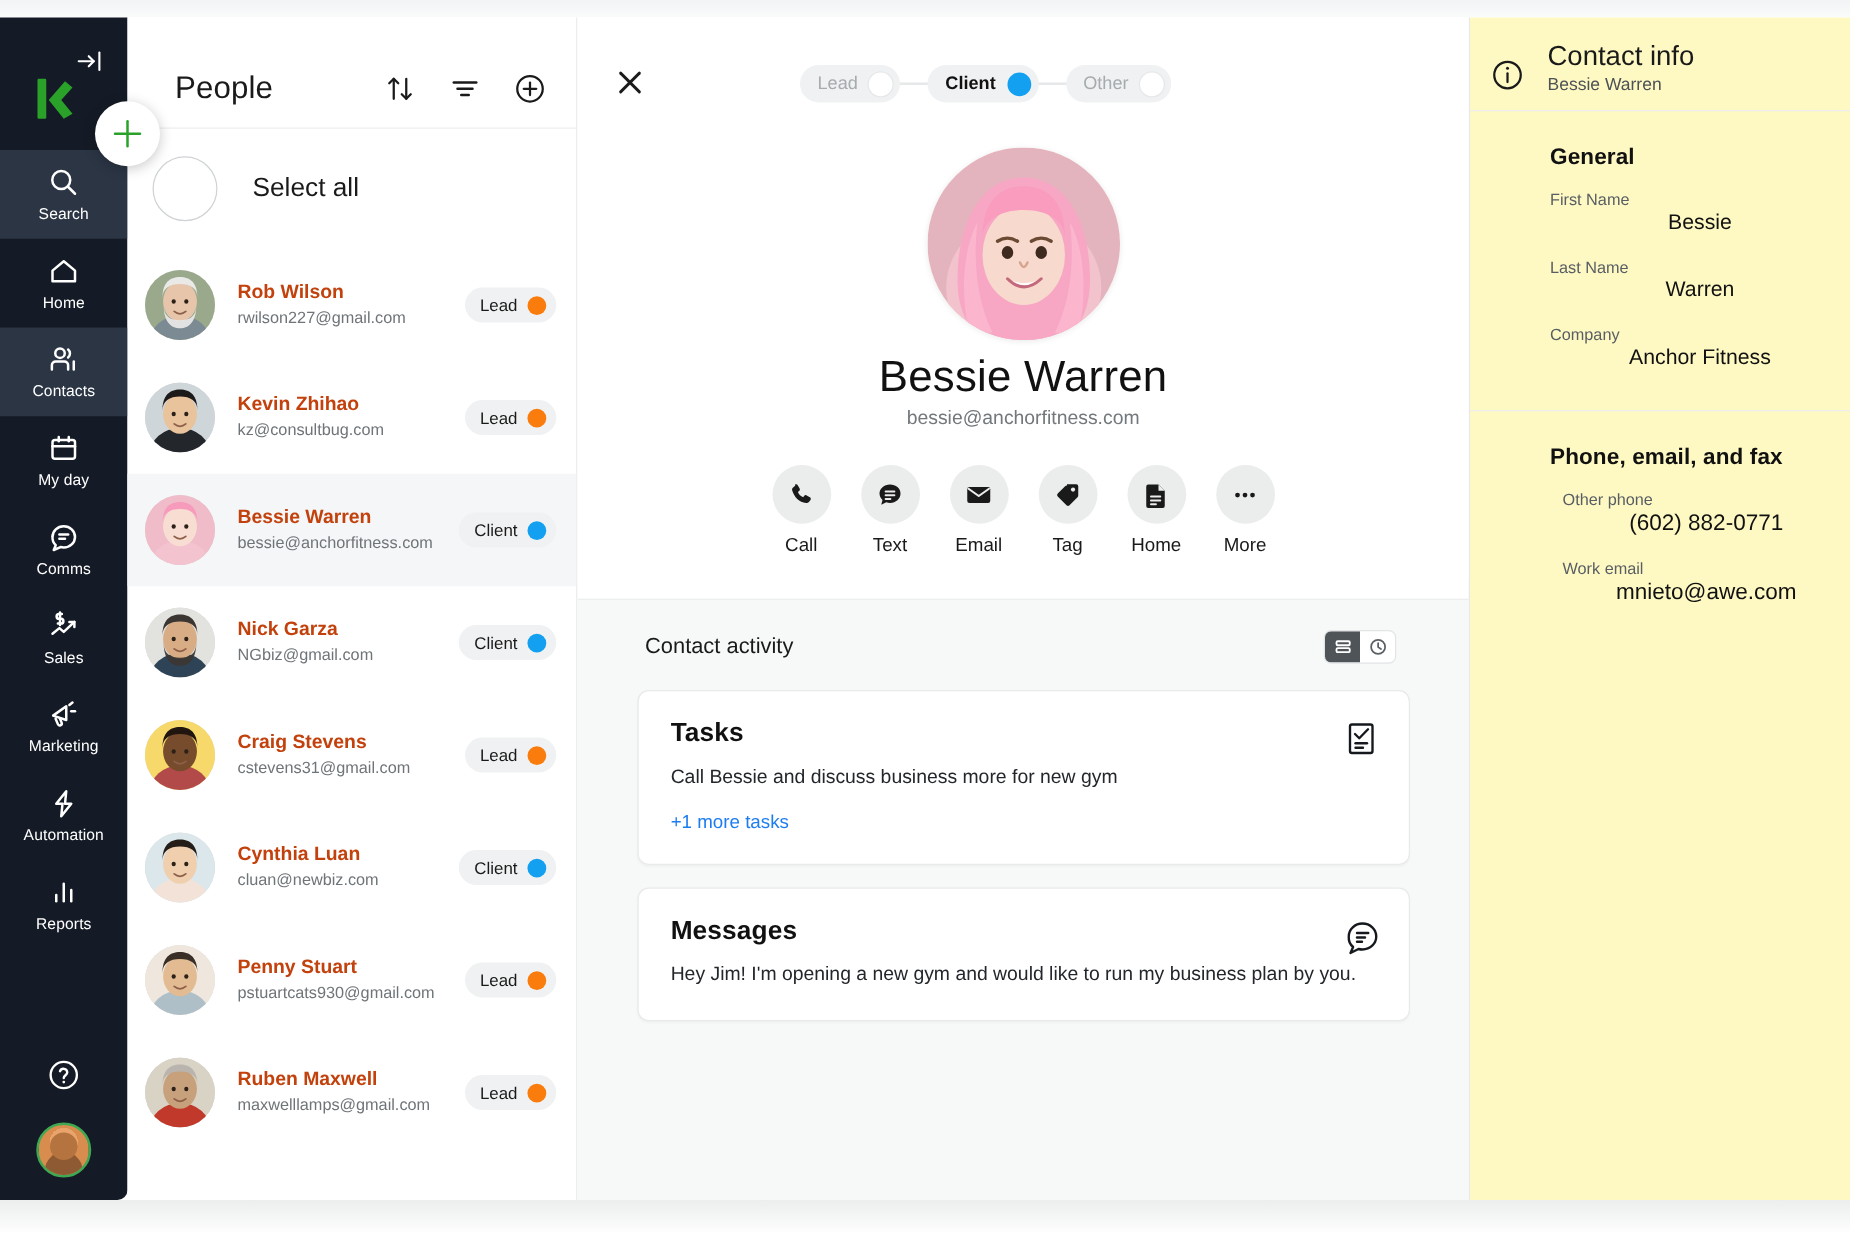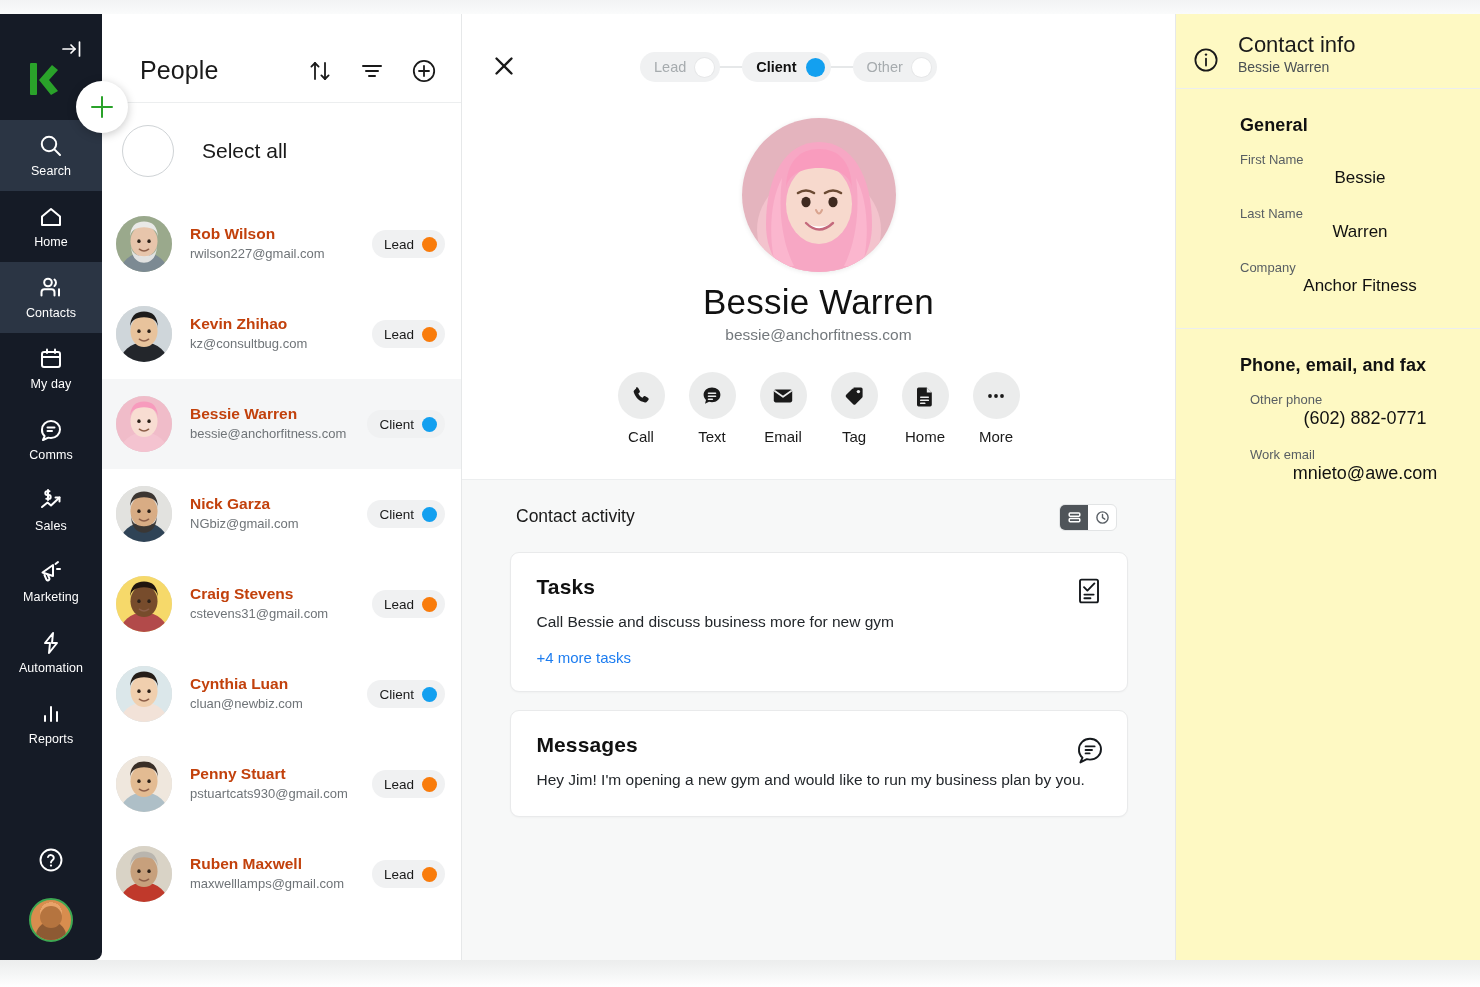--- a/index.html
+++ b/index.html
@@ -750,21 +750,21 @@
                 <circle cx="7.5" cy="7.5" r="5.6"></circle>
                   <path d="M7.5 4.4 V7.7 L9.8 9.2"></path>
               </svg>
             </div>
           </div>
         </div>
 
         <div class="card">
           <h3>Tasks</h3>
           <p>Call Bessie and discuss business more for new gym</p>
-          <span class="more-link">+4 more tasks</span>
+          <span class="more-link">+1 more tasks</span>
           <span class="card-ico">
             <svg width="28" height="28" viewBox="0 0 28 28" fill="none" stroke="#15191d" stroke-width="1.9" stroke-linecap="round" stroke-linejoin="round">
               <rect x="5" y="2.6" width="18" height="22.8" rx="1.6"></rect>
               <path d="M9 10.2 L12.4 13.6 L19.4 6.4"></path>
               <path d="M9.4 17.6 H18.6"></path>
                 <path d="M9.4 21.2 H15.4"></path>
             </svg>
           </span>
         </div>
 

